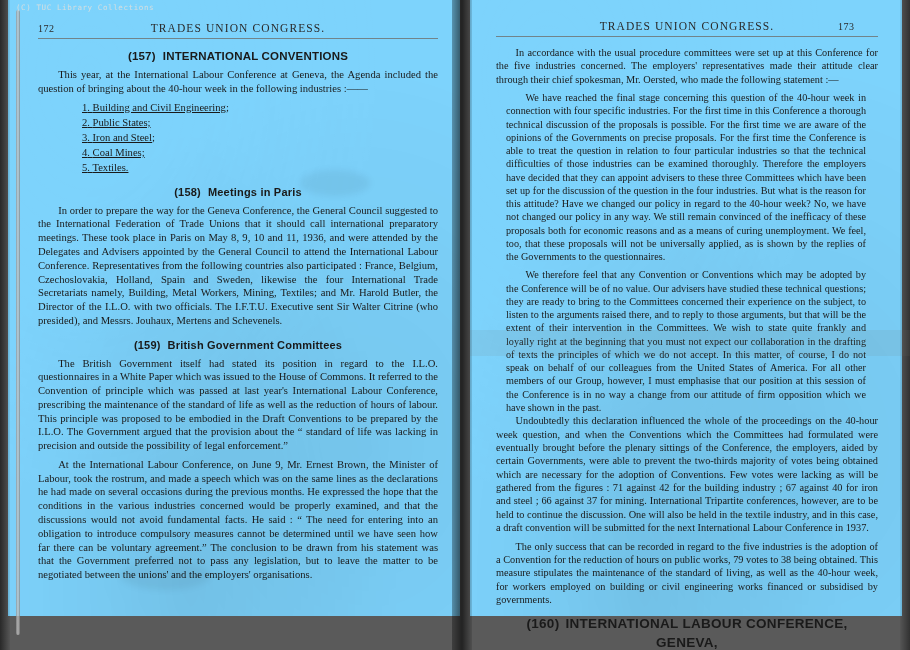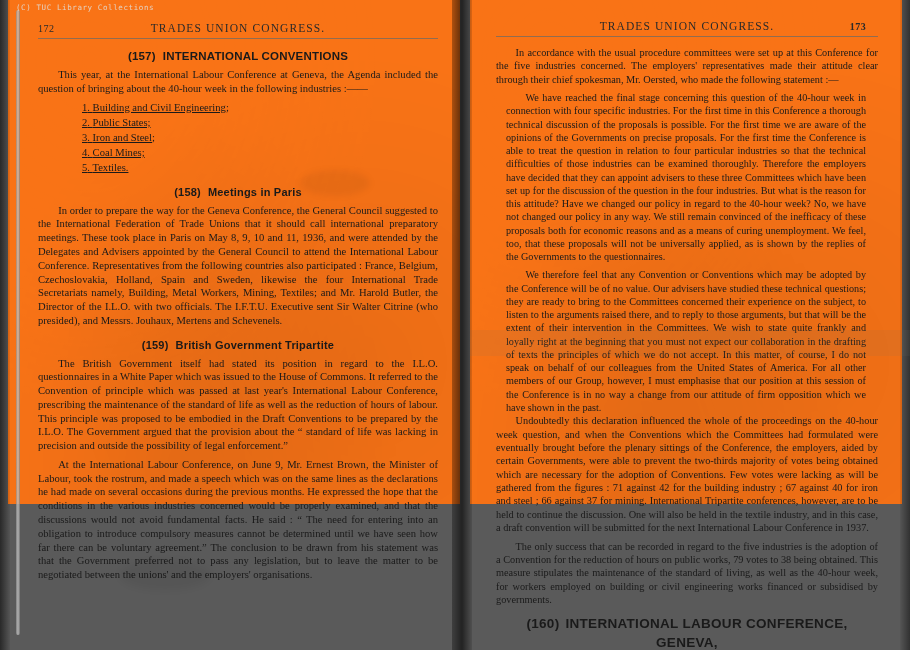--- a/index.html
+++ b/index.html
@@ -5,22 +5,22 @@
   html,body{margin:0;padding:0;}
   body{
     width:910px;height:650px;overflow:hidden;
     background:#5a5a5a;
     font-family:"Liberation Serif", serif;
   }
   .spread{position:relative;width:910px;height:650px;}
 
   
   .page{
-    position:absolute;top:0;height:504px;
-    background:#f97316;
+    position:absolute;top:0;height:616px;
+    background:#7dd3fc;
     color:#1a1a1a;
     box-sizing:border-box;
   }
   .page-left{left:8px;width:452px;padding:22px 22px 0 30px;}
   .page-right{left:470px;width:432px;padding:20px 24px 0 26px;}
 
   
   .gutter{
     position:absolute;top:0;left:452px;width:20px;height:650px;
     background:linear-gradient(to right,
@@ -54,21 +54,21 @@
   }
 
   
   .runhead{
     display:flex;align-items:baseline;
     font-size:11.5px;letter-spacing:1.1px;
     color:#2a2a2a;
   }
   .runhead .folio{font-size:10px;letter-spacing:.5px;width:40px;}
   .runhead .title{flex:1;text-align:center;}
-  .runhead.right .folio{text-align:center;font-weight:bold;}
+  .runhead.right .folio{text-align:left;}
   .rule{
     border:0;border-top:1px solid #6e6a64;
     margin:4px 0 10px 0;opacity:.75;
   }
   .page-right .rule{margin-top:4px;margin-bottom:9px;}
 
   
   h2.sect{
     font-family:"Liberation Sans", sans-serif;
     font-weight:bold;
@@ -168,21 +168,21 @@
         <li>Textiles.</li>
       </ol>
 
 
       <h2 class="sect sect-158">
         <span class="num">(158)</span><span>Meetings in Paris</span>
       </h2>
       <p>In order to prepare the way for the Geneva Conference, the General Council suggested to the International Federation of Trade Unions that it should call international preparatory meetings. These took place in Paris on May 8, 9, 10 and 11, 1936, and were attended by the Delegates and Advisers appointed by the General Council to attend the International Labour Conference. Representatives from the following countries also participated : France, Belgium, Czechoslovakia, Holland, Spain and Sweden, likewise the four International Trade Secretariats namely, Building, Metal Workers, Mining, Textiles; and Mr. Harold Butler, the Director of the I.L.O. with two officials. The I.F.T.U. Executive sent Sir Walter Citrine (who presided), and Messrs. Jouhaux, Mertens and Schevenels.</p>
 
       <h2 class="sect sect-158">
-        <span class="num">(159)</span><span>British Government Tripartite</span>
+        <span class="num">(159)</span><span>British Government Committees</span>
       </h2>
       <p>The British Government itself had stated its position in regard to the I.L.O. questionnaires in a White Paper which was issued to the House of Commons. It referred to the Convention of principle which was passed at last year's International Labour Conference, prescribing the maintenance of the standard of life as well as the reduction of hours of labour. This principle was proposed to be embodied in the Draft Conventions to be prepared by the I.L.O. The Government argued that the provision about the “ standard of life was lacking in precision and outside the possibility of legal enforcement.”</p>
       <p>At the International Labour Conference, on June 9, Mr. Ernest Brown, the Minister of Labour, took the rostrum, and made a speech which was on the same lines as the declarations he had made on several occasions during the previous months. He expressed the hope that the conditions in the various industries concerned would be properly examined, and that the discussions would not avoid fundamental facts. He said : “ The need for entering into an obligation to introduce compulsory measures cannot be determined until we have seen how far there can be voluntary agreement.” The conclusion to be drawn from his statement was that the Government preferred not to pass any legislation, but to leave the matter to be negotiated between the unions' and the employers' organisations.</p>
     </div>
 
     <div class="grain"></div>
   </div>
 
   <div class="page page-right">
 

